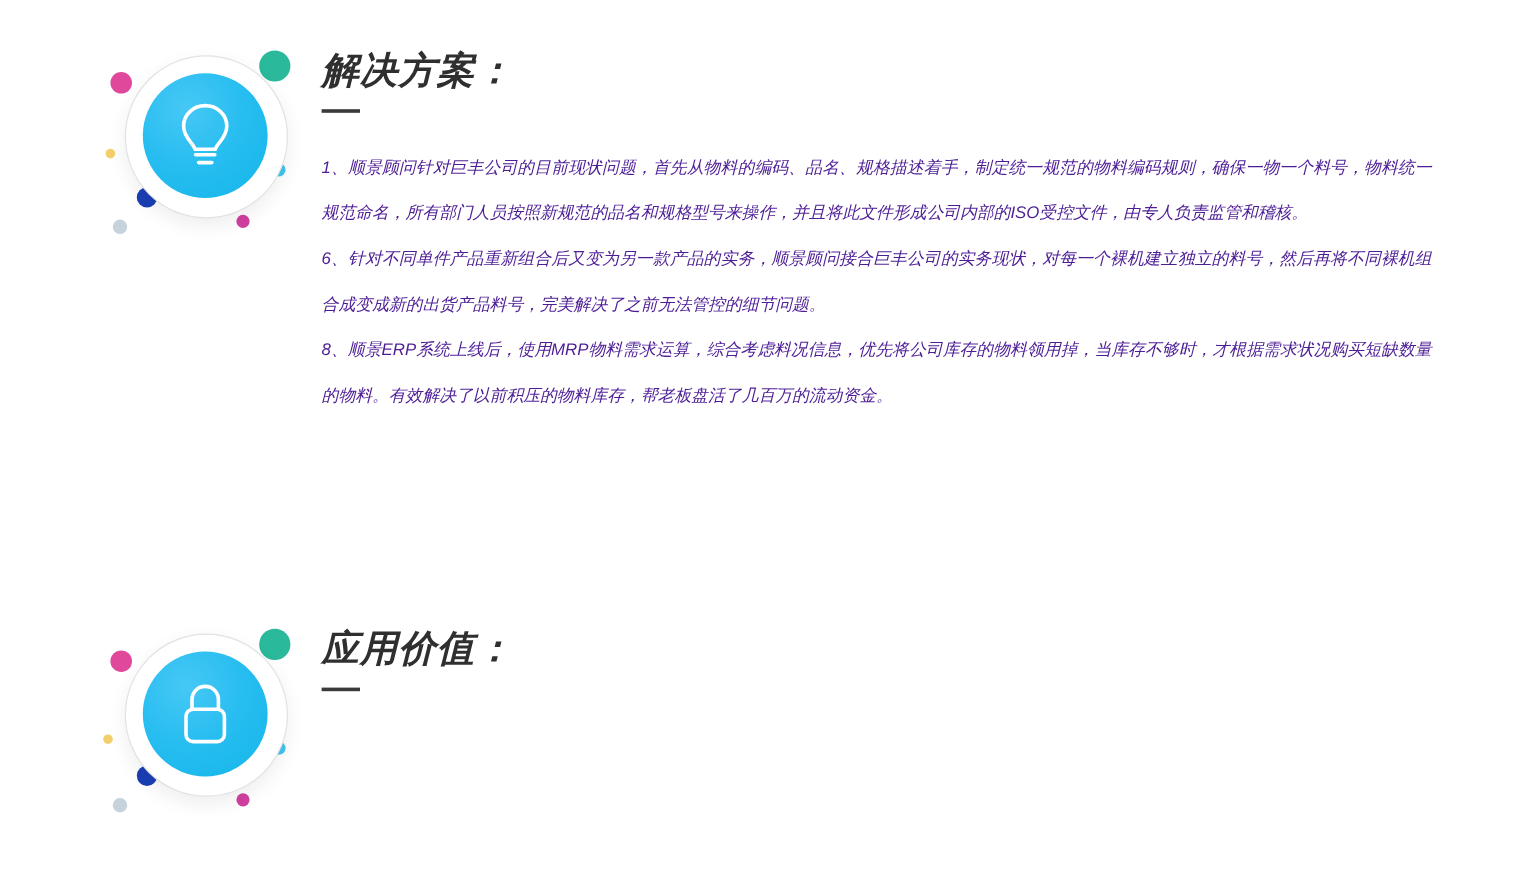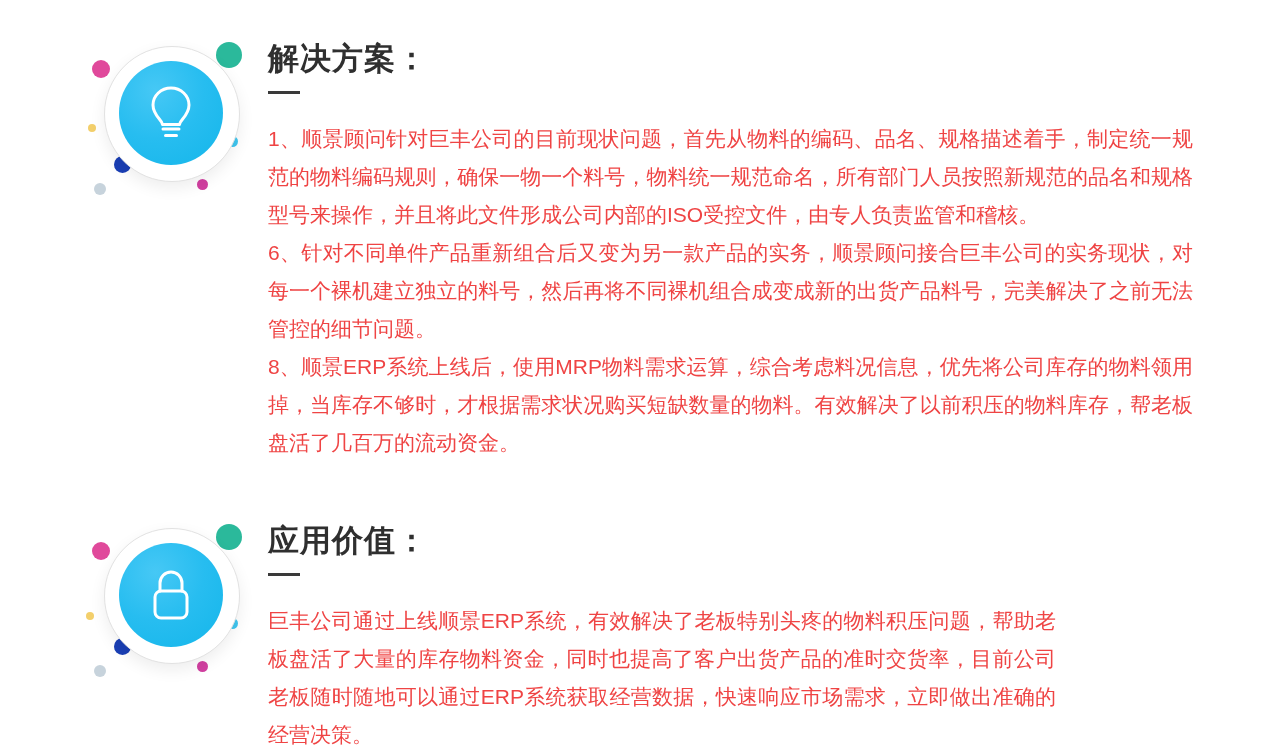--- a/index.html
+++ b/index.html
@@ -18,20 +18,21 @@
     position: relative;
     width: 1264px;
     height: 747px;
   }
 
   
   .section {
     position: absolute;
     display: flex;
     align-items: flex-start;
+    font-style: italic;
   }
   #section-solution { top: 18px; left: 0; width: 1264px; }
   #section-value    { top: 500px; left: 0; width: 1056px; }
 
   .icon-col {
     position: relative;
     width: 268px;
     min-width: 268px;
     height: 170px;
   }
@@ -95,23 +96,23 @@
     margin: 0 0 14px 0;
     line-height: 1.2;
   }
   .rule {
     width: 32px;
     height: 3px;
     background: #3a3a3a;
     margin: 0 0 26px 0;
   }
   .body-text {
-    font-size: 21px;
+    font-size: 14px;
     line-height: 38px;
-    color: #ef4444;
+    color: #4c1d95;
     text-align: justify;
     text-justify: inter-ideograph;
     margin: 0;
     max-width: 925px;
   }
   .body-text p { margin: 0; }
 </style>
 </head>
 <body>
 
@@ -167,19 +168,16 @@
             <path d="M13 25V17c0-6.1 4.9-11 11-11s11 4.9 11 11v8" stroke="#ffffff" stroke-width="3" stroke-linecap="round"></path>
             <rect x="8" y="25" width="32" height="27" rx="6" stroke="#ffffff" stroke-width="3"></rect>
           </svg>
         </div>
       </div>
     </div>
 
     <div class="text-col">
       <h2 class="heading">应用价值：</h2>
       <div class="rule"></div>
-      <div class="body-text">
-        <p>巨丰公司通过上线顺景ERP系统，有效解决了老板特别头疼的物料积压问题，帮助老板盘活了大量的库存物料资金，同时也提高了客户出货产品的准时交货率，目前公司老板随时随地可以通过ERP系统获取经营数据，快速响应市场需求，立即做出准确的经营决策。</p>
-      </div>
     </div>
   </div>
 
 </div>
 
 </body></html>

